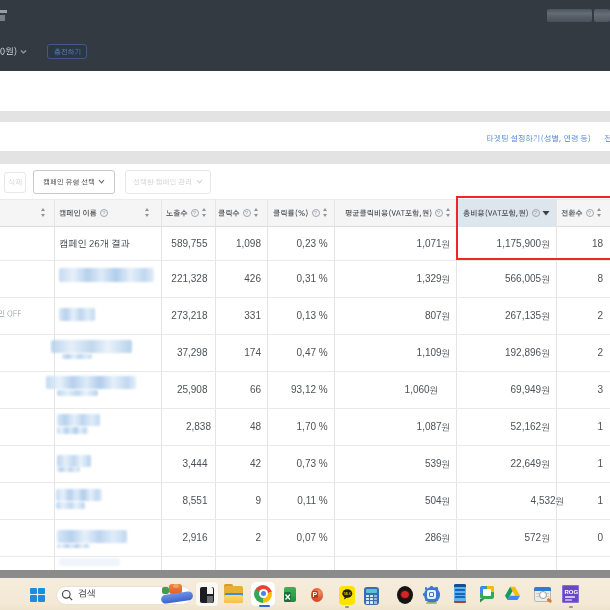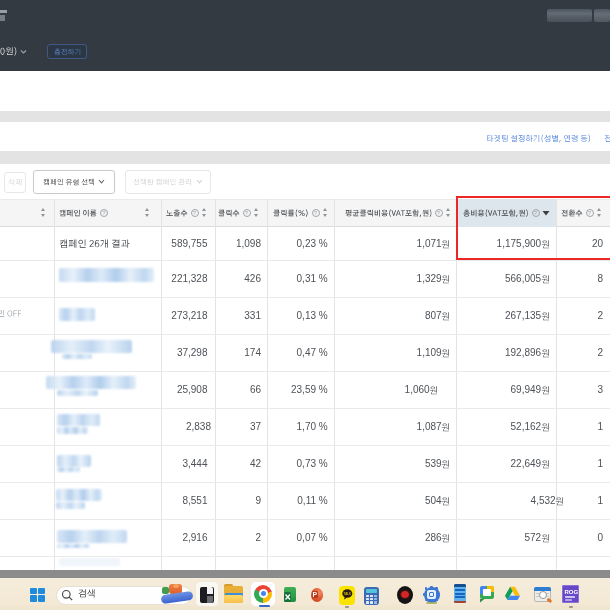--- a/index.html
+++ b/index.html
@@ -142,21 +142,21 @@
     <div class="num" style="right:160px;top:236.5px">1,071<span style="flex:none;margin-left:-0.5px;margin-top:1.2px">
         <svg width="8.9" height="13.0" viewBox="0 0 8.9 13.0" style="display:block">
           <path transform="translate(0,9.77)" d="M1.5 -5.9Q1.5 -6.5 2.1 -6.9Q2.7 -7.3 3.7 -7.3Q4.7 -7.3 5.3 -6.9Q5.9 -6.5 5.9 -5.9Q5.9 -5.3 5.3 -4.9Q4.7 -4.5 3.7 -4.5Q2.7 -4.5 2.1 -4.9Q1.5 -5.3 1.5 -5.9ZM2.2 -5.9Q2.2 -5.5 2.6 -5.3Q3.1 -5.1 3.7 -5.1Q4.3 -5.1 4.8 -5.3Q5.2 -5.5 5.2 -5.9Q5.2 -6.3 4.8 -6.5Q4.3 -6.7 3.7 -6.7Q3.1 -6.7 2.6 -6.5Q2.2 -6.3 2.2 -5.9ZM5.3 -2.1V-2.6H7.1V-7.5H7.8V-1.1H7.1V-2.1ZM0.7 -3.3V-3.8H1.6Q4.5 -3.8 6.6 -4.1V-3.6Q5.4 -3.4 3.8 -3.3V-1.7H3.2V-3.3Q2.3 -3.3 1.6 -3.3ZM2.2 0.6V-1.6H2.9V-0.1H8.0V0.6Z" fill="#4d5156"></path>
         </svg>
       </span></div>
     <div class="num" style="right:60.5px;top:236.5px">1,175,900<span style="flex:none;margin-left:-0.5px;margin-top:1.2px">
         <svg width="8.9" height="13.0" viewBox="0 0 8.9 13.0" style="display:block">
           <path transform="translate(0,9.77)" d="M1.5 -5.9Q1.5 -6.5 2.1 -6.9Q2.7 -7.3 3.7 -7.3Q4.7 -7.3 5.3 -6.9Q5.9 -6.5 5.9 -5.9Q5.9 -5.3 5.3 -4.9Q4.7 -4.5 3.7 -4.5Q2.7 -4.5 2.1 -4.9Q1.5 -5.3 1.5 -5.9ZM2.2 -5.9Q2.2 -5.5 2.6 -5.3Q3.1 -5.1 3.7 -5.1Q4.3 -5.1 4.8 -5.3Q5.2 -5.5 5.2 -5.9Q5.2 -6.3 4.8 -6.5Q4.3 -6.7 3.7 -6.7Q3.1 -6.7 2.6 -6.5Q2.2 -6.3 2.2 -5.9ZM5.3 -2.1V-2.6H7.1V-7.5H7.8V-1.1H7.1V-2.1ZM0.7 -3.3V-3.8H1.6Q4.5 -3.8 6.6 -4.1V-3.6Q5.4 -3.4 3.8 -3.3V-1.7H3.2V-3.3Q2.3 -3.3 1.6 -3.3ZM2.2 0.6V-1.6H2.9V-0.1H8.0V0.6Z" fill="#4d5156"></path>
         </svg>
       </span></div>
-    <div class="num" style="right:7px;top:236.5px">20</div>
+    <div class="num" style="right:7px;top:236.5px">18</div>
     <div class="num" style="right:402.5px;top:271.5px">221,328</div>
     <div class="num" style="right:349px;top:271.5px">426</div>
     <div class="num" style="right:282.3px;top:271.5px">0,31 %</div>
     <div class="num" style="right:160px;top:271.5px">1,329<span style="flex:none;margin-left:-0.5px;margin-top:1.2px">
         <svg width="8.9" height="13.0" viewBox="0 0 8.9 13.0" style="display:block">
           <path transform="translate(0,9.77)" d="M1.5 -5.9Q1.5 -6.5 2.1 -6.9Q2.7 -7.3 3.7 -7.3Q4.7 -7.3 5.3 -6.9Q5.9 -6.5 5.9 -5.9Q5.9 -5.3 5.3 -4.9Q4.7 -4.5 3.7 -4.5Q2.7 -4.5 2.1 -4.9Q1.5 -5.3 1.5 -5.9ZM2.2 -5.9Q2.2 -5.5 2.6 -5.3Q3.1 -5.1 3.7 -5.1Q4.3 -5.1 4.8 -5.3Q5.2 -5.5 5.2 -5.9Q5.2 -6.3 4.8 -6.5Q4.3 -6.7 3.7 -6.7Q3.1 -6.7 2.6 -6.5Q2.2 -6.3 2.2 -5.9ZM5.3 -2.1V-2.6H7.1V-7.5H7.8V-1.1H7.1V-2.1ZM0.7 -3.3V-3.8H1.6Q4.5 -3.8 6.6 -4.1V-3.6Q5.4 -3.4 3.8 -3.3V-1.7H3.2V-3.3Q2.3 -3.3 1.6 -3.3ZM2.2 0.6V-1.6H2.9V-0.1H8.0V0.6Z" fill="#4d5156"></path>
         </svg>
       </span></div>
     <div class="num" style="right:60.5px;top:271.5px">566,005<span style="flex:none;margin-left:-0.5px;margin-top:1.2px">
         <svg width="8.9" height="13.0" viewBox="0 0 8.9 13.0" style="display:block">
@@ -187,34 +187,34 @@
         </svg>
       </span></div>
     <div class="num" style="right:60.5px;top:345.5px">192,896<span style="flex:none;margin-left:-0.5px;margin-top:1.2px">
         <svg width="8.9" height="13.0" viewBox="0 0 8.9 13.0" style="display:block">
           <path transform="translate(0,9.77)" d="M1.5 -5.9Q1.5 -6.5 2.1 -6.9Q2.7 -7.3 3.7 -7.3Q4.7 -7.3 5.3 -6.9Q5.9 -6.5 5.9 -5.9Q5.9 -5.3 5.3 -4.9Q4.7 -4.5 3.7 -4.5Q2.7 -4.5 2.1 -4.9Q1.5 -5.3 1.5 -5.9ZM2.2 -5.9Q2.2 -5.5 2.6 -5.3Q3.1 -5.1 3.7 -5.1Q4.3 -5.1 4.8 -5.3Q5.2 -5.5 5.2 -5.9Q5.2 -6.3 4.8 -6.5Q4.3 -6.7 3.7 -6.7Q3.1 -6.7 2.6 -6.5Q2.2 -6.3 2.2 -5.9ZM5.3 -2.1V-2.6H7.1V-7.5H7.8V-1.1H7.1V-2.1ZM0.7 -3.3V-3.8H1.6Q4.5 -3.8 6.6 -4.1V-3.6Q5.4 -3.4 3.8 -3.3V-1.7H3.2V-3.3Q2.3 -3.3 1.6 -3.3ZM2.2 0.6V-1.6H2.9V-0.1H8.0V0.6Z" fill="#4d5156"></path>
         </svg>
       </span></div>
     <div class="num" style="right:7px;top:345.5px">2</div>
     <div class="num" style="right:402.5px;top:382.5px">25,908</div>
     <div class="num" style="right:349px;top:382.5px">66</div>
-    <div class="num" style="right:282.3px;top:382.5px">23,59 %</div>
+    <div class="num" style="right:282.3px;top:382.5px">93,12 %</div>
     <div class="num" style="right:172px;top:382.5px">1,060<span style="flex:none;margin-left:-0.5px;margin-top:1.2px">
         <svg width="8.9" height="13.0" viewBox="0 0 8.9 13.0" style="display:block">
           <path transform="translate(0,9.77)" d="M1.5 -5.9Q1.5 -6.5 2.1 -6.9Q2.7 -7.3 3.7 -7.3Q4.7 -7.3 5.3 -6.9Q5.9 -6.5 5.9 -5.9Q5.9 -5.3 5.3 -4.9Q4.7 -4.5 3.7 -4.5Q2.7 -4.5 2.1 -4.9Q1.5 -5.3 1.5 -5.9ZM2.2 -5.9Q2.2 -5.5 2.6 -5.3Q3.1 -5.1 3.7 -5.1Q4.3 -5.1 4.8 -5.3Q5.2 -5.5 5.2 -5.9Q5.2 -6.3 4.8 -6.5Q4.3 -6.7 3.7 -6.7Q3.1 -6.7 2.6 -6.5Q2.2 -6.3 2.2 -5.9ZM5.3 -2.1V-2.6H7.1V-7.5H7.8V-1.1H7.1V-2.1ZM0.7 -3.3V-3.8H1.6Q4.5 -3.8 6.6 -4.1V-3.6Q5.4 -3.4 3.8 -3.3V-1.7H3.2V-3.3Q2.3 -3.3 1.6 -3.3ZM2.2 0.6V-1.6H2.9V-0.1H8.0V0.6Z" fill="#4d5156"></path>
         </svg>
       </span></div>
     <div class="num" style="right:60.5px;top:382.5px">69,949<span style="flex:none;margin-left:-0.5px;margin-top:1.2px">
         <svg width="8.9" height="13.0" viewBox="0 0 8.9 13.0" style="display:block">
           <path transform="translate(0,9.77)" d="M1.5 -5.9Q1.5 -6.5 2.1 -6.9Q2.7 -7.3 3.7 -7.3Q4.7 -7.3 5.3 -6.9Q5.9 -6.5 5.9 -5.9Q5.9 -5.3 5.3 -4.9Q4.7 -4.5 3.7 -4.5Q2.7 -4.5 2.1 -4.9Q1.5 -5.3 1.5 -5.9ZM2.2 -5.9Q2.2 -5.5 2.6 -5.3Q3.1 -5.1 3.7 -5.1Q4.3 -5.1 4.8 -5.3Q5.2 -5.5 5.2 -5.9Q5.2 -6.3 4.8 -6.5Q4.3 -6.7 3.7 -6.7Q3.1 -6.7 2.6 -6.5Q2.2 -6.3 2.2 -5.9ZM5.3 -2.1V-2.6H7.1V-7.5H7.8V-1.1H7.1V-2.1ZM0.7 -3.3V-3.8H1.6Q4.5 -3.8 6.6 -4.1V-3.6Q5.4 -3.4 3.8 -3.3V-1.7H3.2V-3.3Q2.3 -3.3 1.6 -3.3ZM2.2 0.6V-1.6H2.9V-0.1H8.0V0.6Z" fill="#4d5156"></path>
         </svg>
       </span></div>
     <div class="num" style="right:7px;top:382.5px">3</div>
     <div class="num" style="right:399px;top:419.5px">2,838</div>
-    <div class="num" style="right:349px;top:419.5px">37</div>
+    <div class="num" style="right:349px;top:419.5px">48</div>
     <div class="num" style="right:282.3px;top:419.5px">1,70 %</div>
     <div class="num" style="right:160px;top:419.5px">1,087<span style="flex:none;margin-left:-0.5px;margin-top:1.2px">
         <svg width="8.9" height="13.0" viewBox="0 0 8.9 13.0" style="display:block">
           <path transform="translate(0,9.77)" d="M1.5 -5.9Q1.5 -6.5 2.1 -6.9Q2.7 -7.3 3.7 -7.3Q4.7 -7.3 5.3 -6.9Q5.9 -6.5 5.9 -5.9Q5.9 -5.3 5.3 -4.9Q4.7 -4.5 3.7 -4.5Q2.7 -4.5 2.1 -4.9Q1.5 -5.3 1.5 -5.9ZM2.2 -5.9Q2.2 -5.5 2.6 -5.3Q3.1 -5.1 3.7 -5.1Q4.3 -5.1 4.8 -5.3Q5.2 -5.5 5.2 -5.9Q5.2 -6.3 4.8 -6.5Q4.3 -6.7 3.7 -6.7Q3.1 -6.7 2.6 -6.5Q2.2 -6.3 2.2 -5.9ZM5.3 -2.1V-2.6H7.1V-7.5H7.8V-1.1H7.1V-2.1ZM0.7 -3.3V-3.8H1.6Q4.5 -3.8 6.6 -4.1V-3.6Q5.4 -3.4 3.8 -3.3V-1.7H3.2V-3.3Q2.3 -3.3 1.6 -3.3ZM2.2 0.6V-1.6H2.9V-0.1H8.0V0.6Z" fill="#4d5156"></path>
         </svg>
       </span></div>
     <div class="num" style="right:60.5px;top:419.5px">52,162<span style="flex:none;margin-left:-0.5px;margin-top:1.2px">
         <svg width="8.9" height="13.0" viewBox="0 0 8.9 13.0" style="display:block">
           <path transform="translate(0,9.77)" d="M1.5 -5.9Q1.5 -6.5 2.1 -6.9Q2.7 -7.3 3.7 -7.3Q4.7 -7.3 5.3 -6.9Q5.9 -6.5 5.9 -5.9Q5.9 -5.3 5.3 -4.9Q4.7 -4.5 3.7 -4.5Q2.7 -4.5 2.1 -4.9Q1.5 -5.3 1.5 -5.9ZM2.2 -5.9Q2.2 -5.5 2.6 -5.3Q3.1 -5.1 3.7 -5.1Q4.3 -5.1 4.8 -5.3Q5.2 -5.5 5.2 -5.9Q5.2 -6.3 4.8 -6.5Q4.3 -6.7 3.7 -6.7Q3.1 -6.7 2.6 -6.5Q2.2 -6.3 2.2 -5.9ZM5.3 -2.1V-2.6H7.1V-7.5H7.8V-1.1H7.1V-2.1ZM0.7 -3.3V-3.8H1.6Q4.5 -3.8 6.6 -4.1V-3.6Q5.4 -3.4 3.8 -3.3V-1.7H3.2V-3.3Q2.3 -3.3 1.6 -3.3ZM2.2 0.6V-1.6H2.9V-0.1H8.0V0.6Z" fill="#4d5156"></path>
         </svg>

